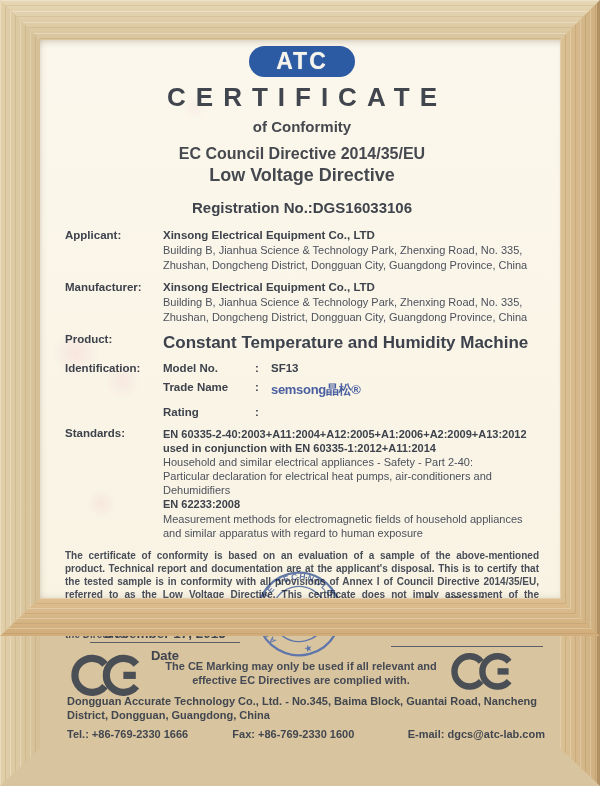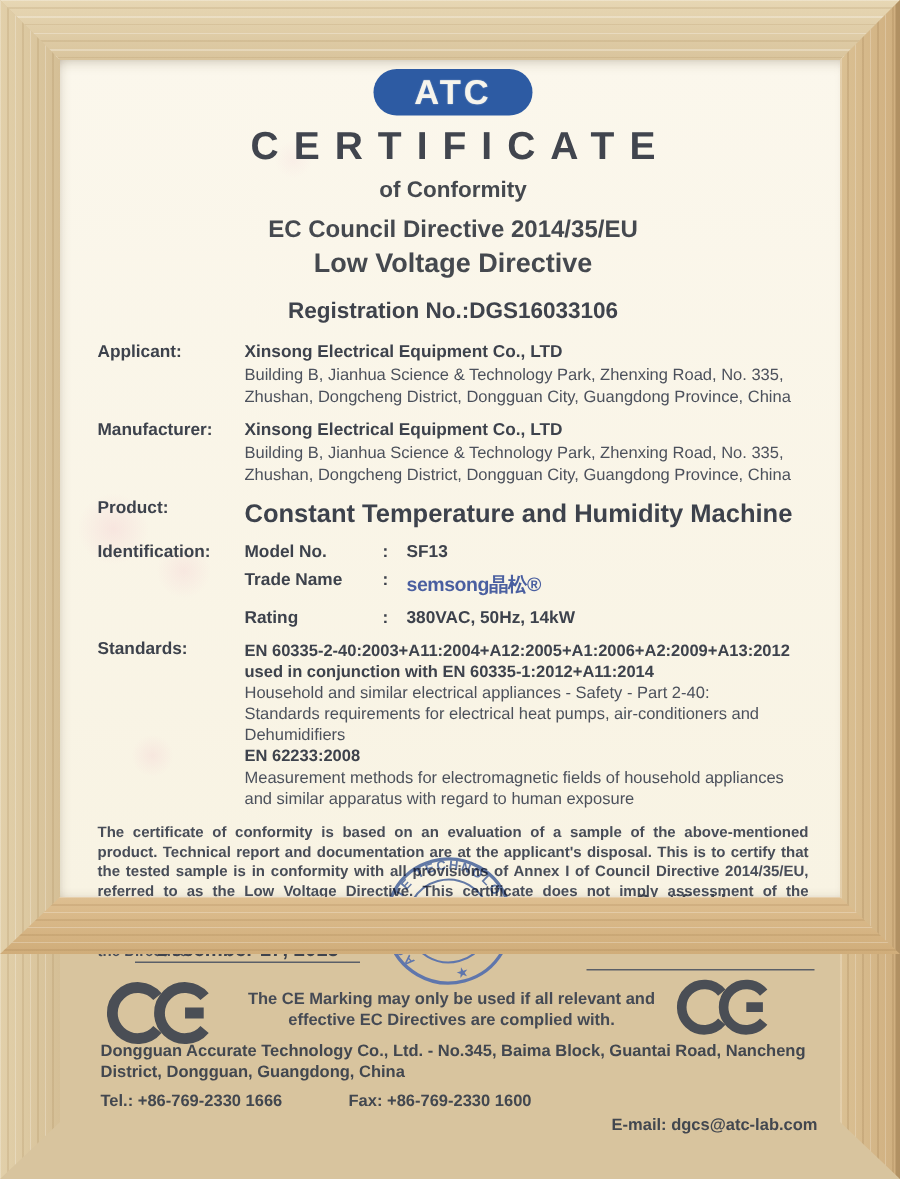--- a/index.html
+++ b/index.html
@@ -88,21 +88,21 @@
   .date-label { margin-top:5px; font-size:13px; font-weight:bold; color:#3f444e; }
   .ce-left { position:absolute; left:32px; top:614px; }
   .ce-right { position:absolute; left:412px; top:612px; }
   .ce-note { position:absolute; left:112px; top:621px; width:300px; text-align:center;
     font-size:11px; font-weight:bold; color:#44495333; color:#454a54; line-height:1.25; }
   .footer-address { position:absolute; left:28px; top:655px; width:474px;
     font-size:11px; font-weight:bold; color:#42474f; line-height:1.3; }
   .contacts { position:absolute; left:28px; top:689px; width:478px; display:grid;
     grid-template-columns:1fr 1fr 1fr; font-size:11px; font-weight:bold; color:#42474f;gap:18px; }
   .contact-fax { }
-  .contact-email { text-align:right;margin-top:16px; }
+  .contact-email { text-align:right; }
 </style>
 </head>
 <body>
 
 <div class="scene">
 
   <div class="frame-strip frame-top"></div>
   <div class="frame-strip frame-left"></div>
   <div class="frame-strip frame-right"></div>
   <div class="frame-strip frame-bottom"></div>
@@ -148,30 +148,29 @@
           <div class="ident-name">Model No.</div>
           <div class="ident-sep">:</div>
           <div class="ident-val">SF13</div>
 
           <div class="ident-name">Trade Name</div>
           <div class="ident-sep">:</div>
           <div class="ident-val trade-logo">semsong晶松®</div>
 
           <div class="ident-name">Rating</div>
           <div class="ident-sep">:</div>
-          <div class="ident-val">380VAC, 50Hz, 14kW</div>
         </div>
       </div>
 
       <div class="drow" style="margin-bottom:4px;">
         <div class="dlabel">Standards:</div>
         <div>
           <div class="std-line std-bold">EN 60335-2-40:2003+A11:2004+A12:2005+A1:2006+A2:2009+A13:2012 used in conjunction with EN 60335-1:2012+A11:2014</div>
           <div class="std-line">Household and similar electrical appliances - Safety - Part 2-40:</div>
-          <div class="std-line">Standards requirements for electrical heat pumps, air-conditioners and Dehumidifiers</div>
+          <div class="std-line">Particular declaration for electrical heat pumps, air-conditioners and Dehumidifiers</div>
           <div class="std-line std-bold">EN 62233:2008</div>
           <div class="std-line">Measurement methods for electromagnetic fields of household appliances and similar apparatus with regard to human exposure</div>
         </div>
       </div>
     </div>
 
     <p class="body-par">The certificate of conformity is based on an evaluation of a sample of the above-mentioned product. Technical report and documentation are at the applicant's disposal. This is to certify that the tested sample is in conformity with all provisions of Annex I of Council Directive 2014/35/EU, referred to as the Low Voltage Directive. This certificate does not imply assessment of the production and does not permit the use of ATC's logo. The applicant of the certificate is authorized to use this certificate in connection with the EC declaration of conformity according to Annex III of the Directive.</p>
 
     <div class="bottom-zone">
 
@@ -195,20 +194,21 @@
       </svg>
 
       <div class="cert-by-block">
         <div class="cert-by-label">Certified by</div>
         <div class="signature">Bart Fang</div>
       </div>
       <div class="sig-line"></div>
 
       <div class="date-block">
         <span class="date-value">December 17, 2015</span>
+        <div class="date-label">Date</div>
       </div>
 
       <svg class="ce-left" width="72" height="46" viewBox="0 0 110 66">
         <path d="M 51.9,15.3 A 26,26 0 1 0 51.9,48.7" fill="none" stroke="#4a4e55" stroke-width="11"></path>
         <path d="M 99.9,15.3 A 26,26 0 1 0 99.9,48.7" fill="none" stroke="#4a4e55" stroke-width="11"></path>
         <path d="M 80,32 H 99" fill="none" stroke="#4a4e55" stroke-width="11"></path>
       </svg>
       <svg class="ce-right" width="64" height="42" viewBox="0 0 110 66">
         <path d="M 51.9,15.3 A 26,26 0 1 0 51.9,48.7" fill="none" stroke="#4a4e55" stroke-width="11"></path>
         <path d="M 99.9,15.3 A 26,26 0 1 0 99.9,48.7" fill="none" stroke="#4a4e55" stroke-width="11"></path>

